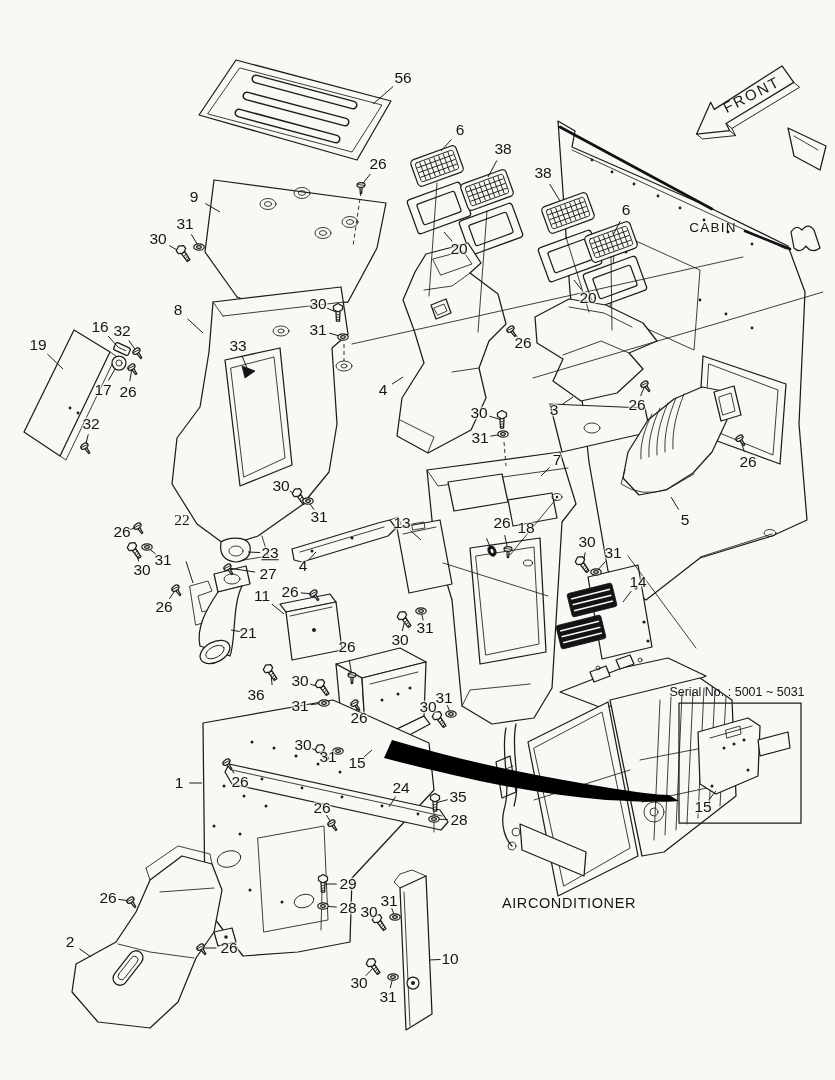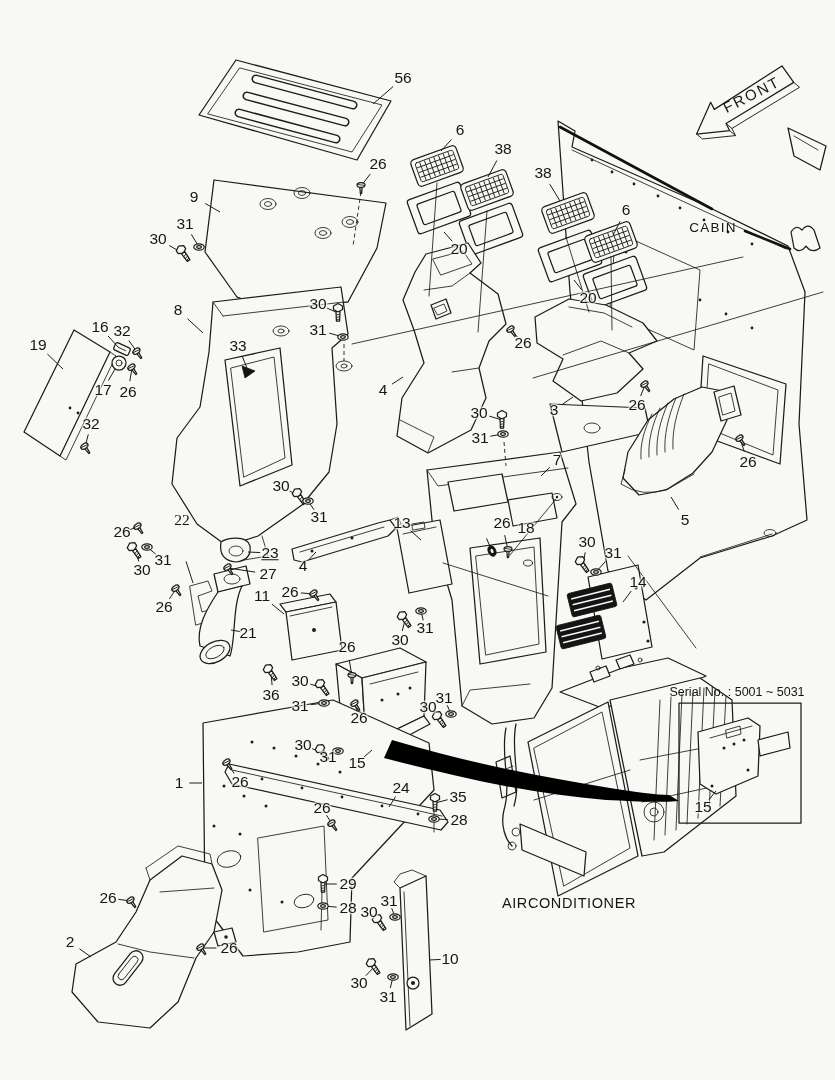--- a/index.html
+++ b/index.html
@@ -526,21 +526,21 @@
     <div class="callout" style="left: 270px; top: 553px; text-decoration: underline;">23</div>
     <div class="callout" style="left: 268px; top: 574px;">27</div>
     <div class="callout" style="left: 303px; top: 566px;">4</div>
     <div class="callout" style="left: 587px; top: 542px;">30</div>
     <div class="callout" style="left: 613px; top: 553px;">31</div>
     <div class="callout" style="left: 638px; top: 582px;">14</div>
     <div class="callout" style="left: 164px; top: 607px;">26</div>
     <div class="callout" style="left: 248px; top: 633px;">21</div>
     <div class="callout" style="left: 262px; top: 596px;">11</div>
     <div class="callout" style="left: 290px; top: 592px;">26</div>
-    <div class="callout" style="left: 271px; top: 695px;">36</div>
+    <div class="callout" style="left: 256px; top: 695px;">36</div>
     <div class="callout" style="left: 425px; top: 628px;">31</div>
     <div class="callout" style="left: 400px; top: 640px;">30</div>
     <div class="callout" style="left: 347px; top: 647px;">26</div>
     <div class="callout" style="left: 300px; top: 681px;">30</div>
     <div class="callout" style="left: 300px; top: 706px;">31</div>
     <div class="callout" style="left: 359px; top: 718px;">26</div>
     <div class="callout" style="left: 444px; top: 698px;">31</div>
     <div class="callout" style="left: 428px; top: 707px;">30</div>
     <div class="callout" style="left: 303px; top: 745px;">30</div>
     <div class="callout" style="left: 328px; top: 757px;">31</div>

